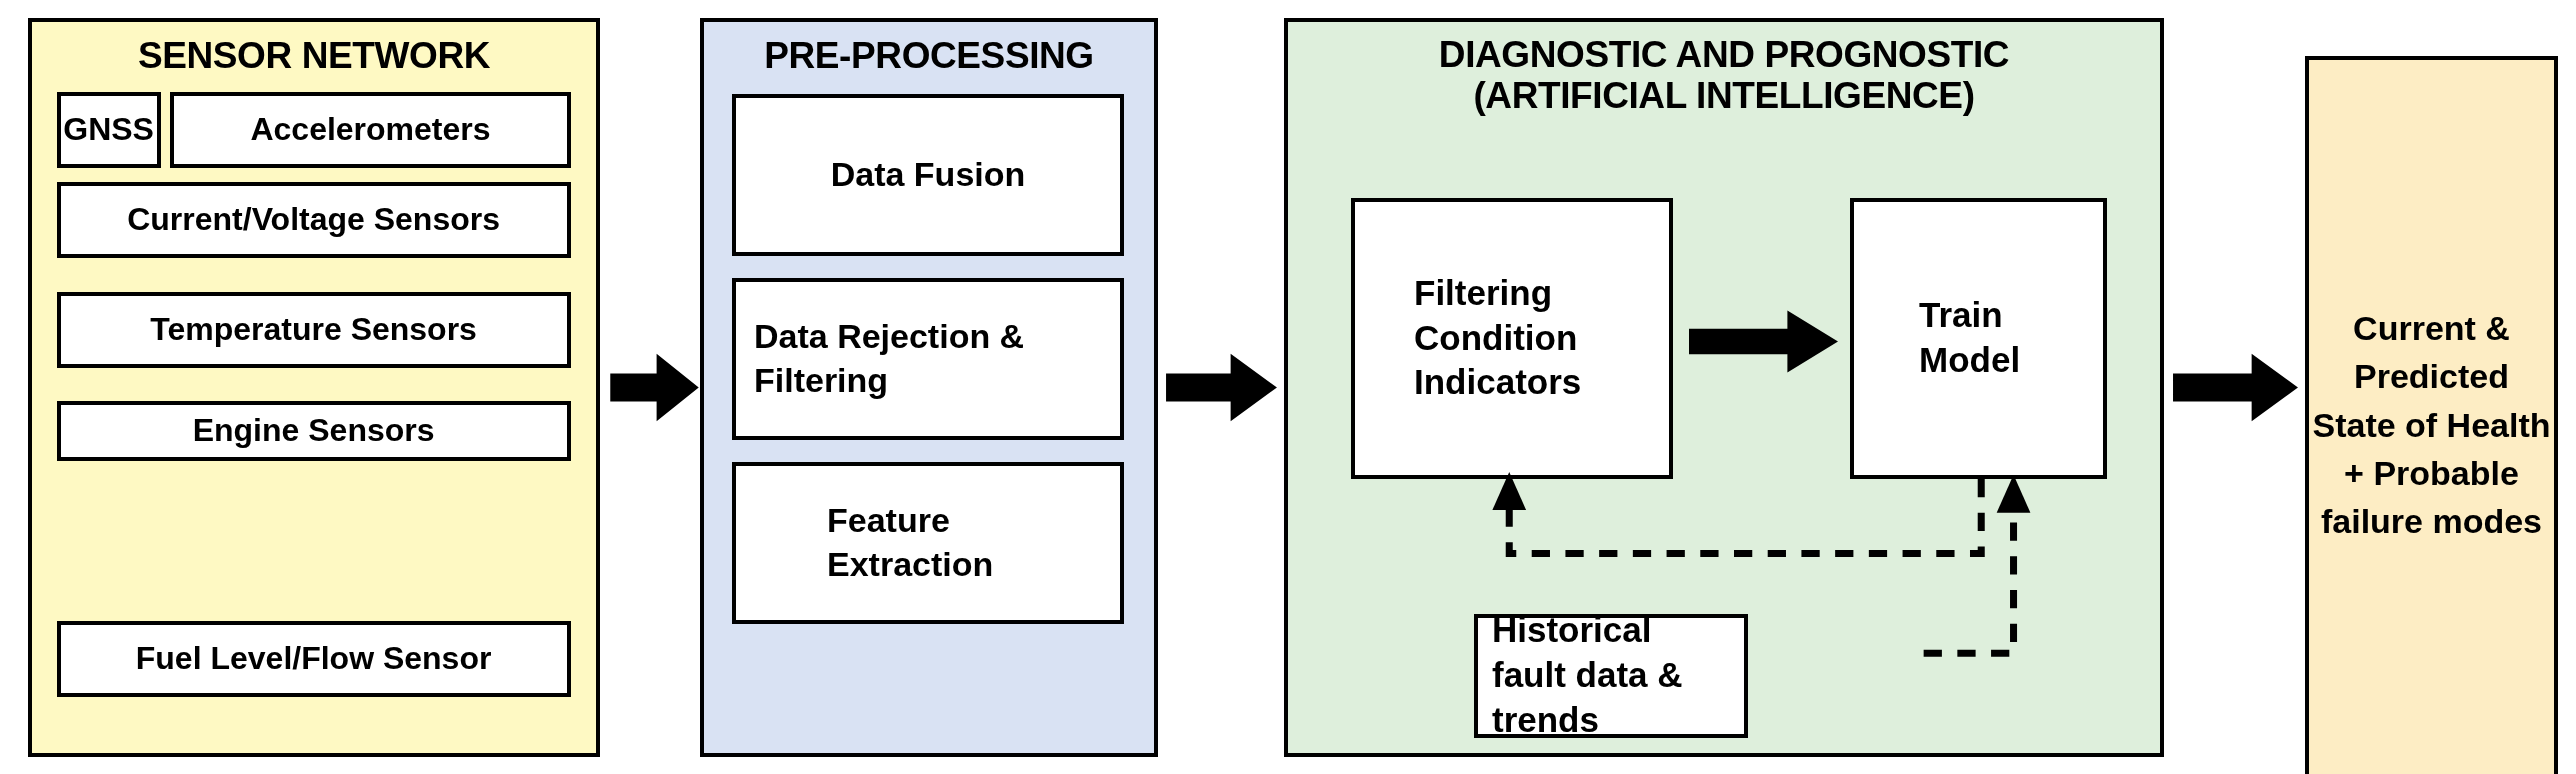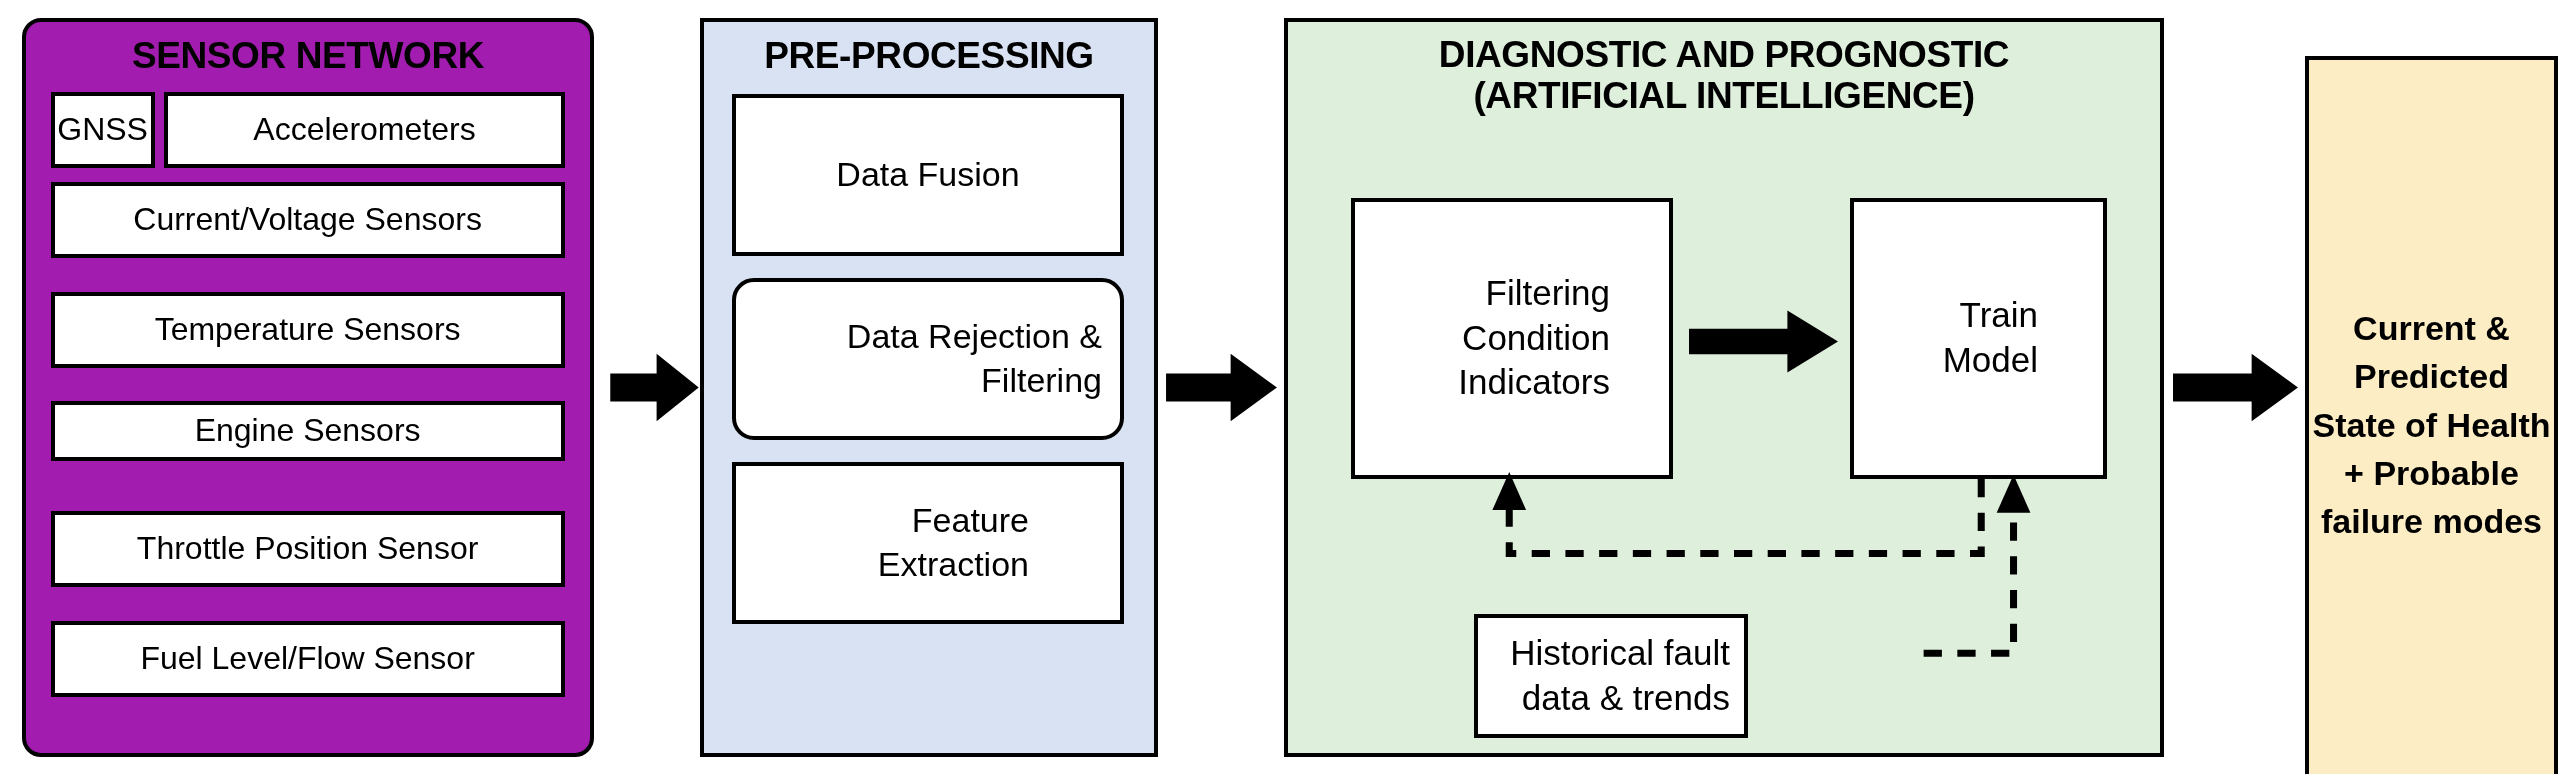--- a/index.html
+++ b/index.html
@@ -36,28 +36,28 @@
 
   
   .ibox {
     position: absolute;
     box-sizing: border-box;
     background: #ffffff;
     border: 4.2px solid #000000;
     display: flex;
     align-items: center;
     justify-content: center;
-    text-align: right;
-    font-weight: normal;
+    text-align: left;
+    font-weight: bold;
     color: #000000;
     line-height: 1.28;
   }
 
   
-  #panel-sensor { left: 22px; top: 17.6px; width: 572px; height: 739px; background: #a21caf; border-radius: 19px; }
+  #panel-sensor { left: 28px; top: 17.6px; width: 572px; height: 739px; background: #fef9c3; }
   #panel-sensor .panel-title { font-size: 37px; margin-top: 15.5px; }
   .sensor-box { font-size: 32px; }
 
   
   #panel-pre { left: 700px; top: 17.6px; width: 458px; height: 739px; background: #D9E2F3; }
   #panel-pre .panel-title { font-size: 37px; margin-top: 15.5px; }
   .pre-box { font-size: 34px; }
 
   
   #panel-diag { left: 1284px; top: 17.6px; width: 880px; height: 739px; background: #DEEFDC; }
@@ -104,41 +104,38 @@
     </div>
 
     <div class="ibox sensor-box" style="left:24.6px; top:270px; width:514px; height:76px;">
       <span>Temperature Sensors</span>
     </div>
 
     <div class="ibox sensor-box" style="left:24.6px; top:379px; width:514px; height:60px;">
       <span>Engine Sensors</span>
     </div>
 
-    <div class="ibox sensor-box" style="left:24.6px; top:489px; width:514px; height:76px;">
-      <span>Throttle Position Sensor</span>
-    </div>
 
     <div class="ibox sensor-box" style="left:24.6px; top:599px; width:514px; height:76px;">
       <span>Fuel Level/Flow Sensor</span>
     </div>
   </div>
 
   <svg class="arrow-solid" style="left:610px; top:351px;" width="89" height="73" viewBox="0 0 126 104">
     <polygon points="0,32 66,32 66,4 126,52 66,100 66,72 0,72" fill="#000000"></polygon>
   </svg>
 
   <div class="panel" id="panel-pre">
     <div class="panel-title">PRE-PROCESSING</div>
 
     <div class="ibox pre-box" style="left:28px; top:72px; width:392px; height:162px;">
       <span>Data Fusion</span>
     </div>
 
-    <div class="ibox pre-box" style="left:28px; top:256px; width:392px; height:162px; padding:0 18px;border-radius:22px;">
+    <div class="ibox pre-box" style="left:28px; top:256px; width:392px; height:162px; padding:0 18px;">
       <span>Data Rejection &amp; Filtering</span>
     </div>
 
     <div class="ibox pre-box" style="left:28px; top:440px; width:392px; height:162px; padding:0 91px;">
       <span>Feature Extraction</span>
     </div>
   </div>
 
   <svg class="arrow-solid" style="left:1166px; top:351px;" width="111" height="73" viewBox="0 0 158 104">
     <polygon points="0,32 92,32 92,4 158,52 92,100 92,72 0,72" fill="#000000"></polygon>

